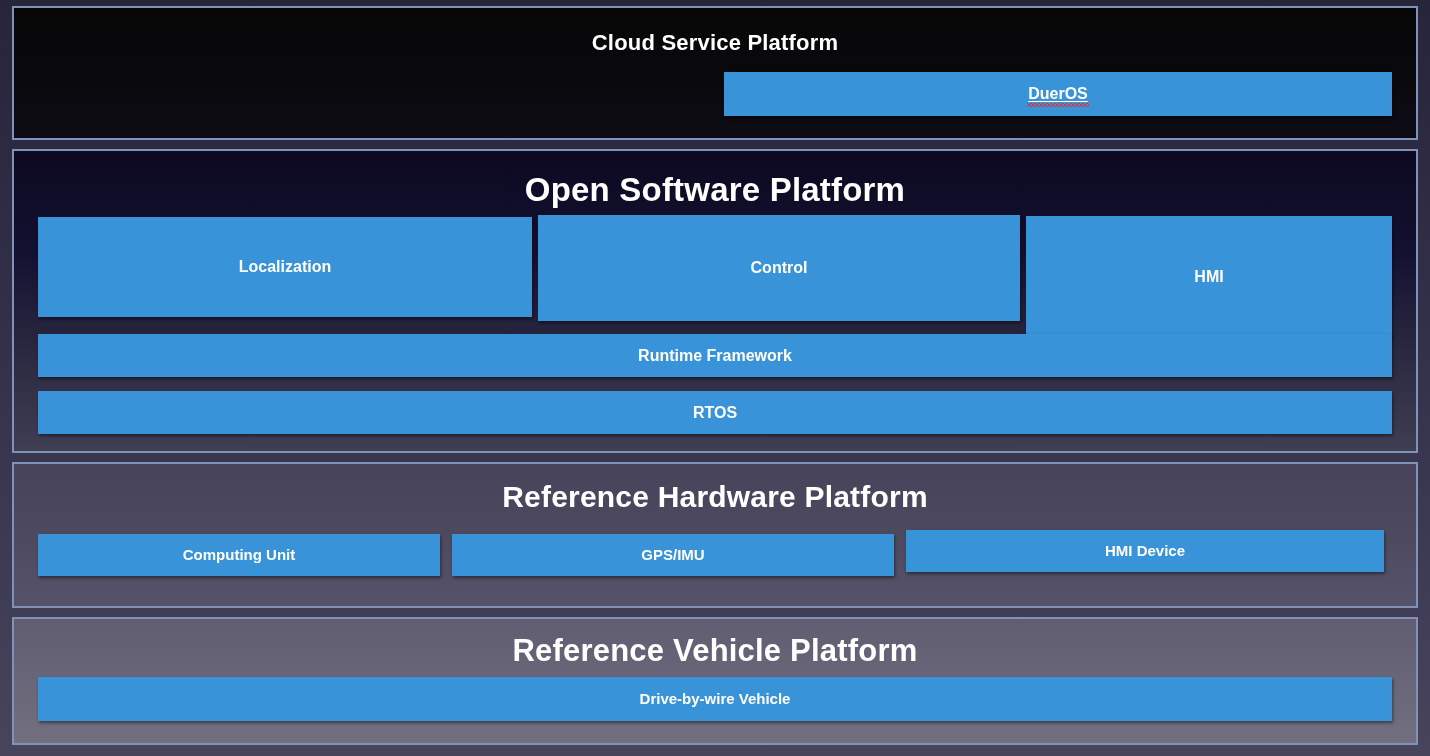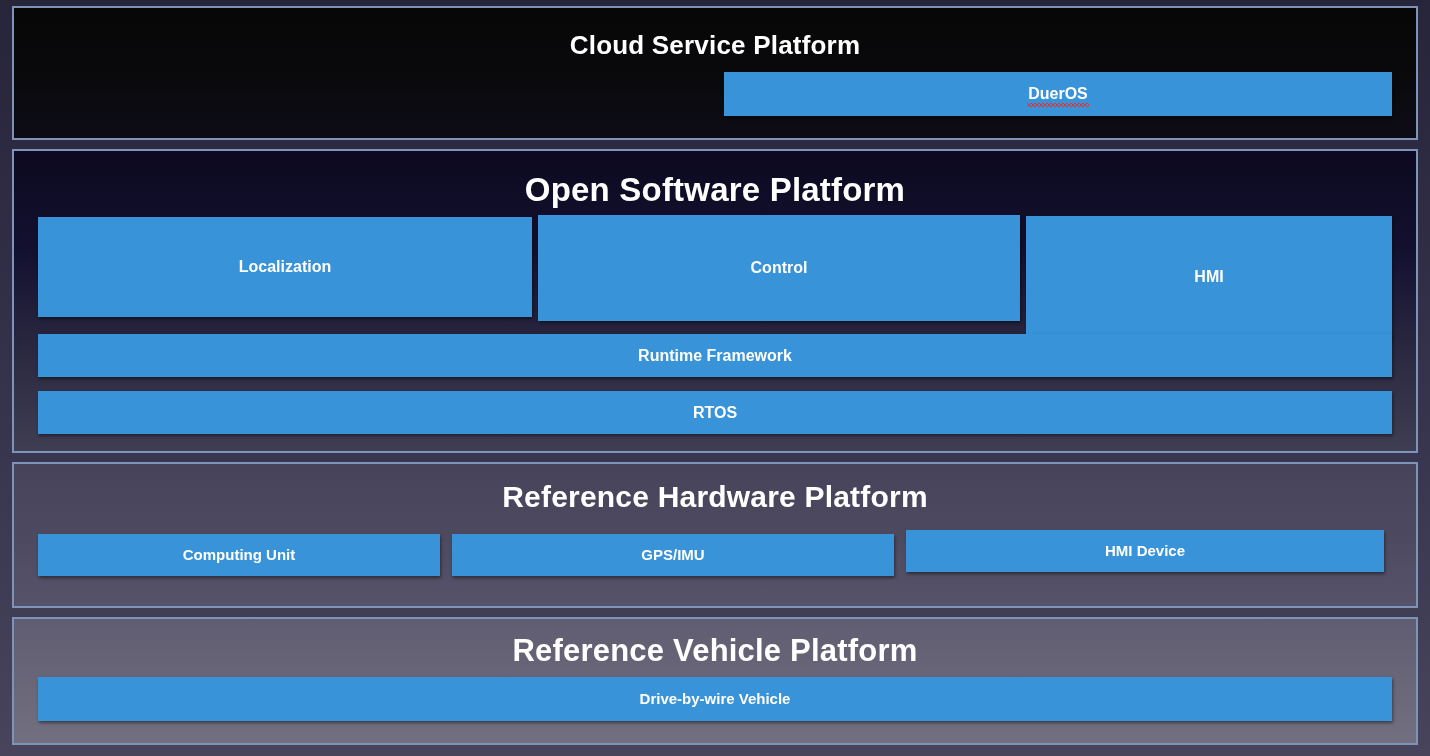--- a/index.html
+++ b/index.html
@@ -45,21 +45,21 @@
   
   #layer-cloud {
     left: 12px;
     top: 6px;
     width: 1406px;
     height: 134px;
     background: linear-gradient(180deg, #070707 0%, #0a0a0e 62%, #0d0c16 100%);
   }
   #layer-cloud .layer-title {
     top: 22px;
-    font-size: 26px;
+    font-size: 22px;
   }
 
   
   #layer-software {
     left: 12px;
     top: 149px;
     width: 1406px;
     height: 304px;
     background: linear-gradient(180deg, #0c0920 0%, #131130 34%, #2a2840 66%, #403e52 100%);
   }
@@ -123,21 +123,21 @@
     left: -1px;
     right: -1px;
     bottom: -3px;
     height: 4px;
     background-image:
       linear-gradient(45deg, transparent 44%, #e8342c 44%, #e8342c 56%, transparent 56%),
       linear-gradient(-45deg, transparent 44%, #e8342c 44%, #e8342c 56%, transparent 56%);
     background-size: 4px 4px;
     background-repeat: repeat-x;
   }
-  .underlined { text-underline-offset: 2px; }
+  .underlined { text-decoration: underline; text-underline-offset: 2px; }
 </style>
 </head>
 <body>
 
 <div id="stage">
 
   <section class="layer" id="layer-cloud">
     <div class="layer-title">Cloud Service Platform</div>
 
 

